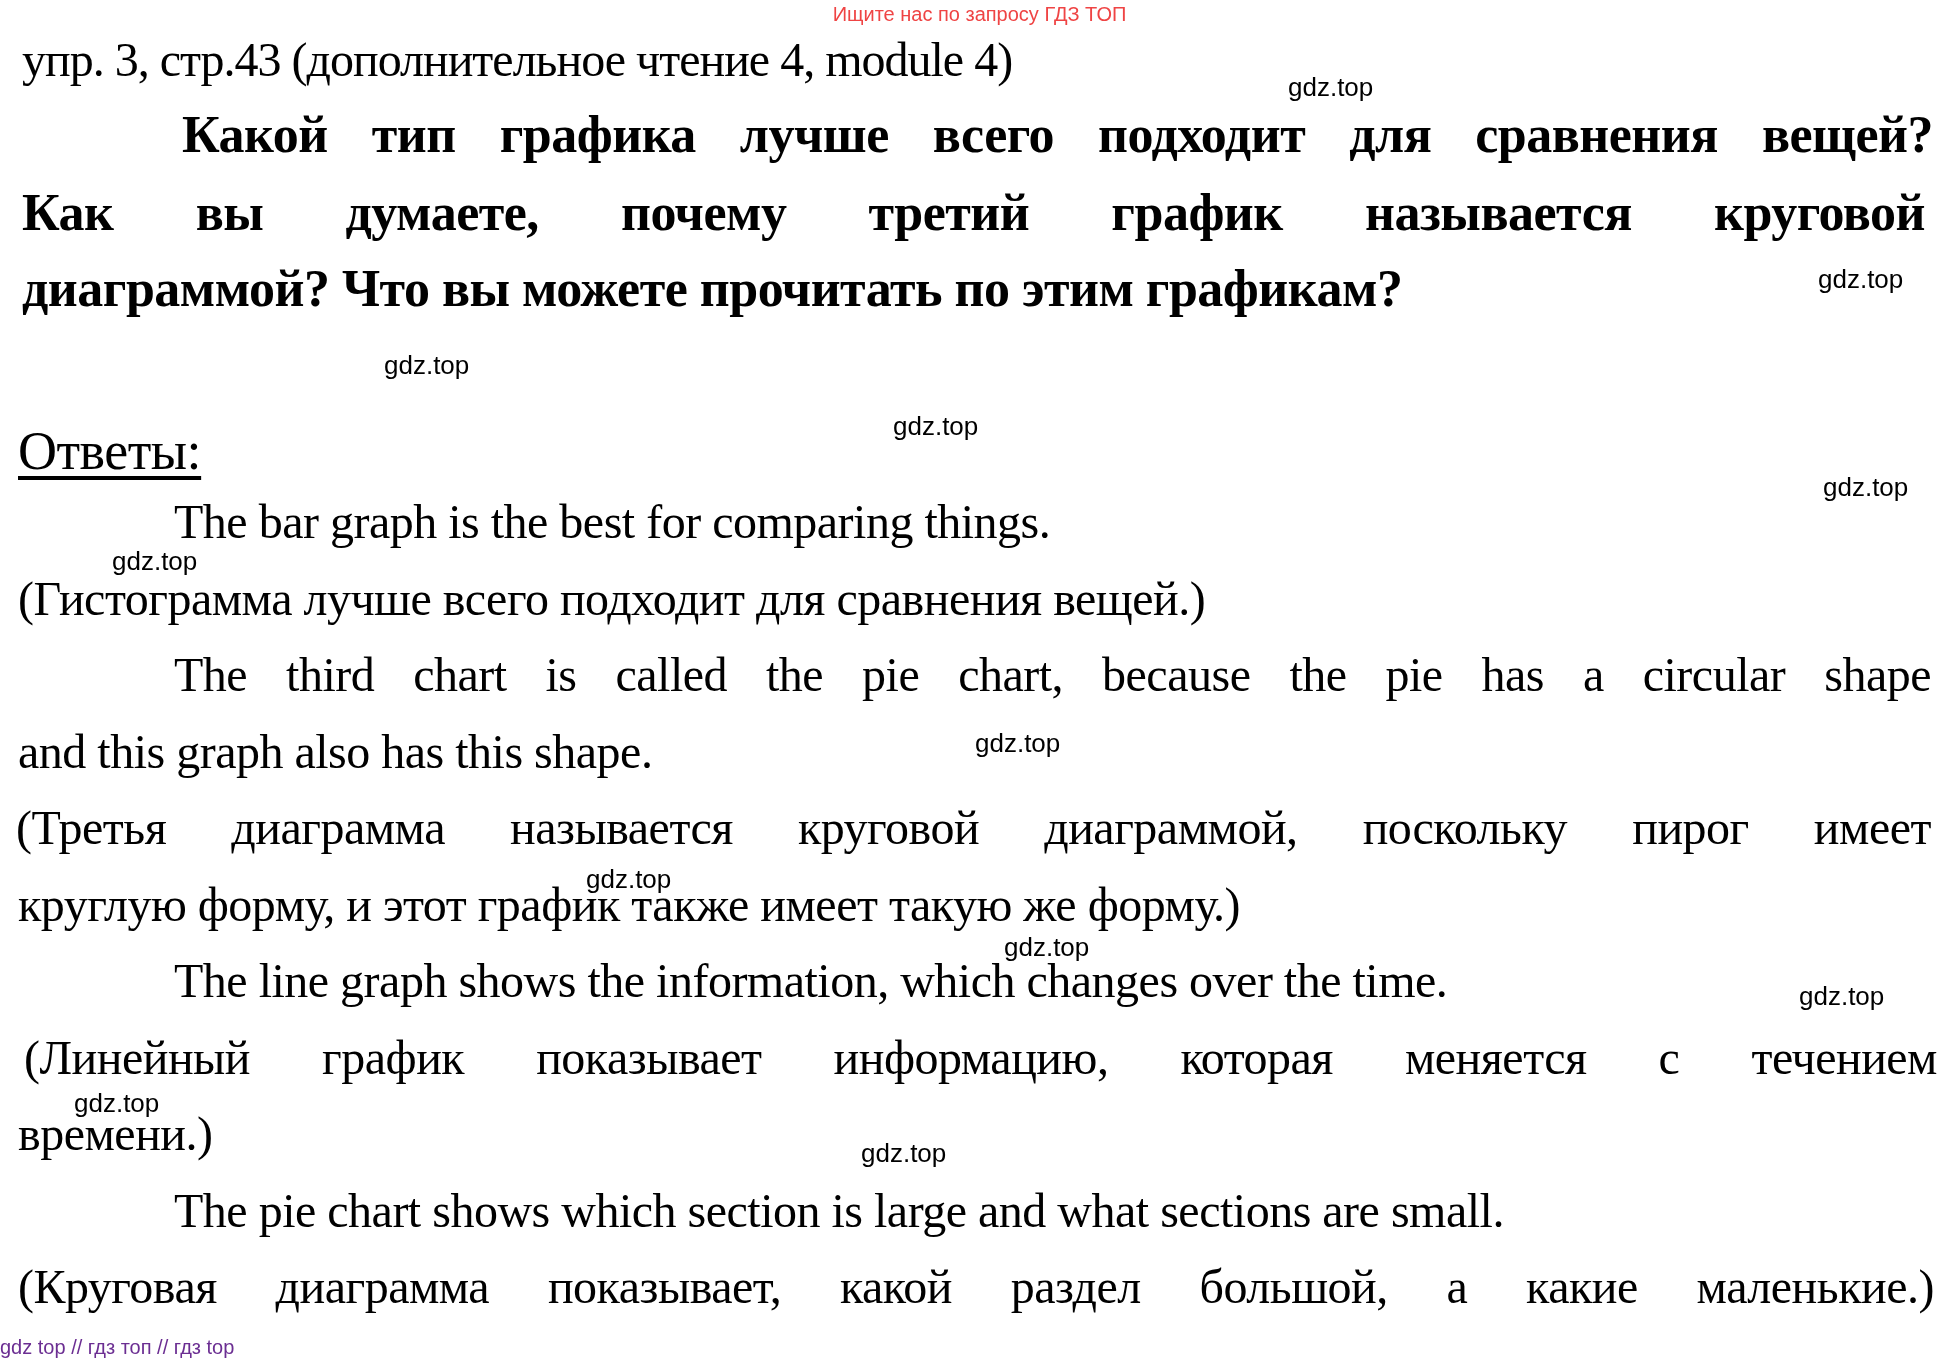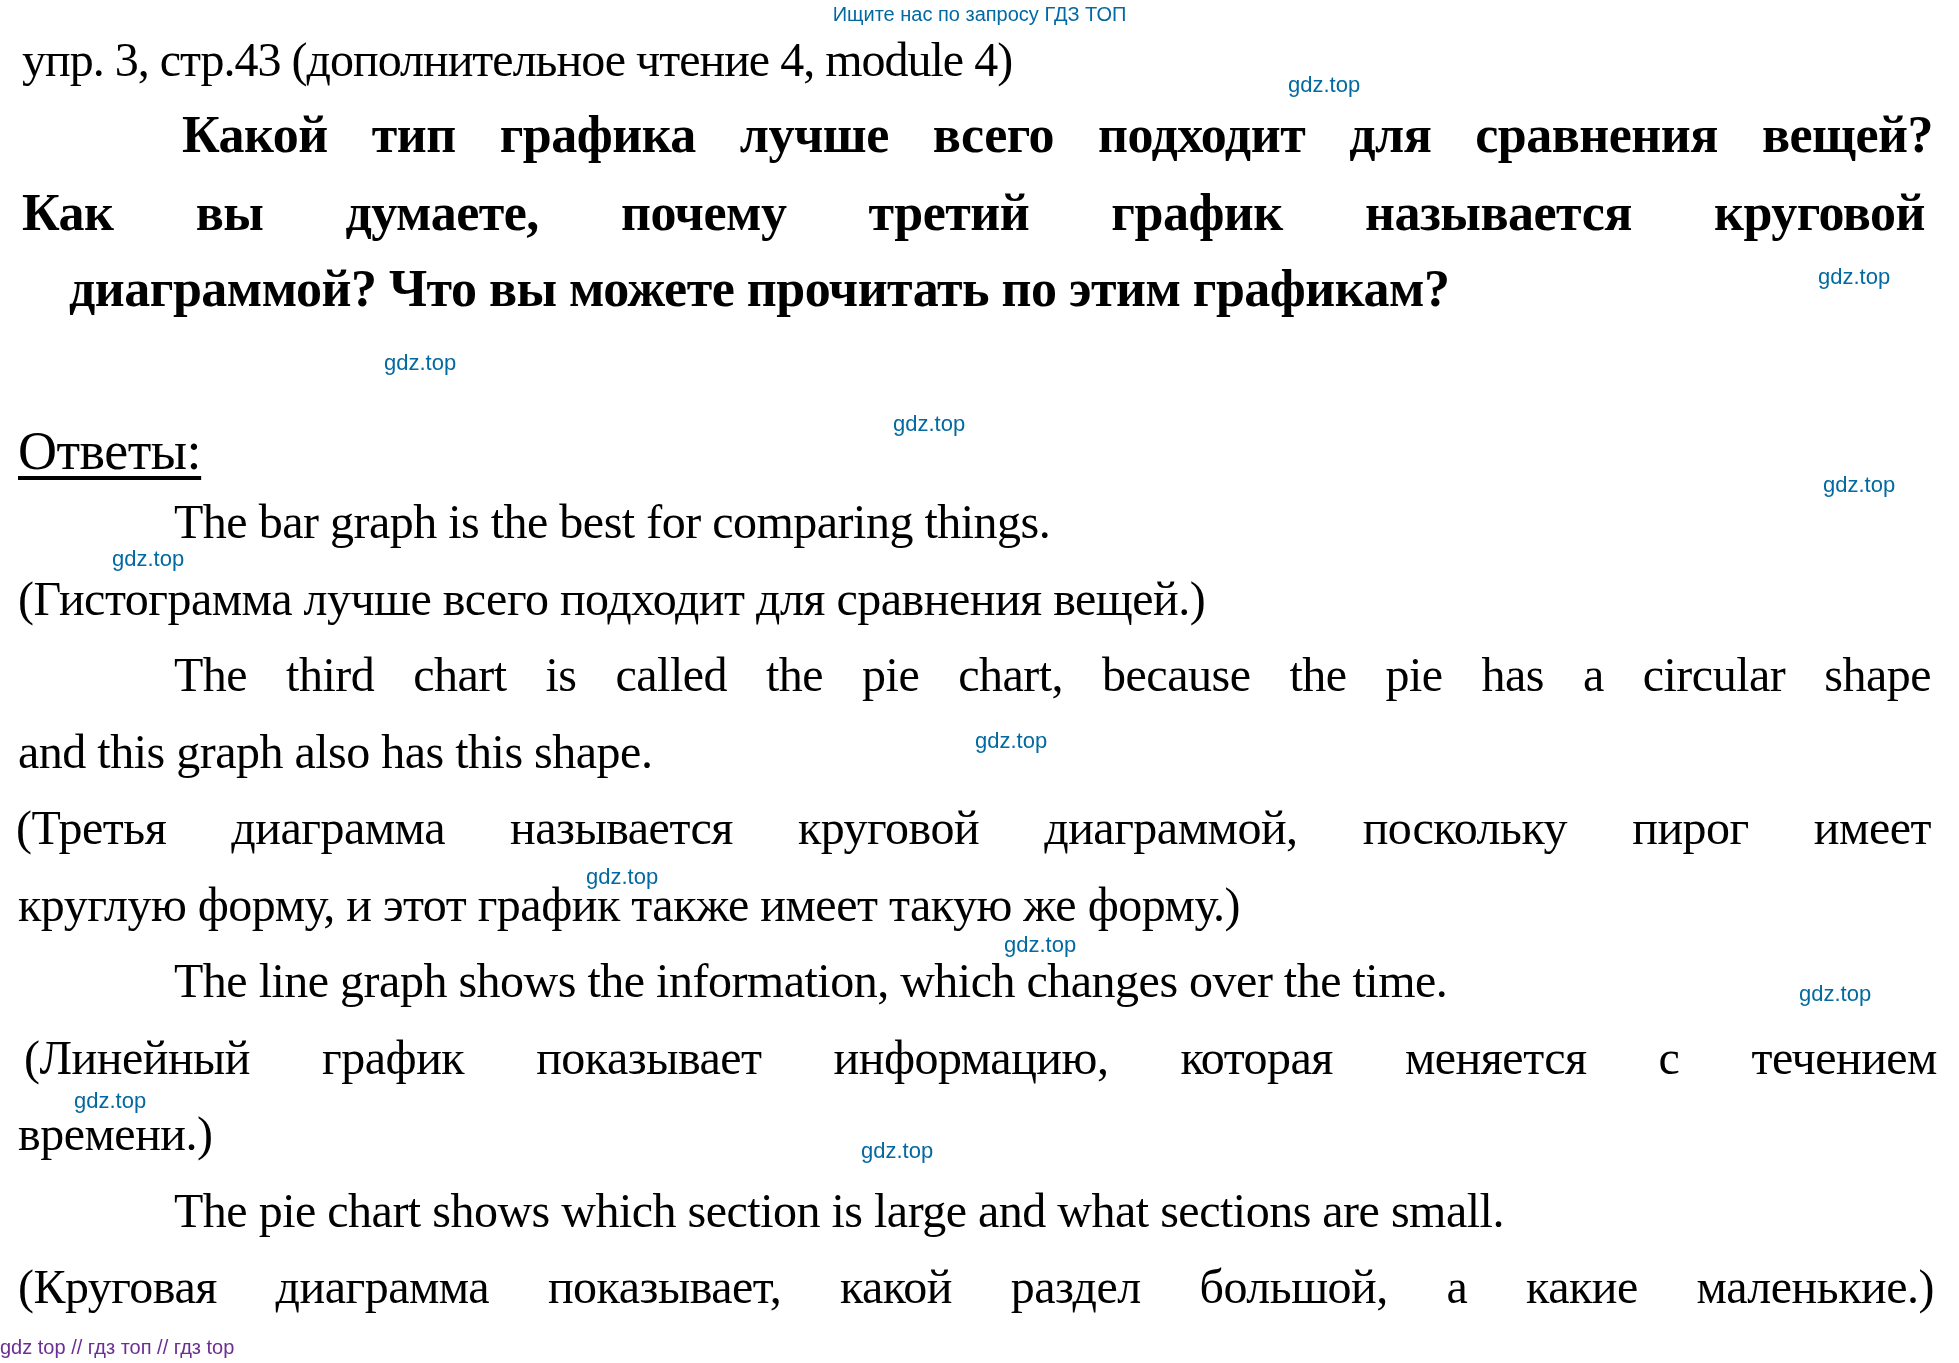--- a/index.html
+++ b/index.html
@@ -11,21 +11,21 @@
     overflow: hidden;
     font-family: "Liberation Serif", serif;
     color: #000000;
   }
   .promo {
     position: absolute;
     top: 3px; left: 0; width: 100%;
     text-align: center;
     font-family: "Liberation Sans", sans-serif;
     font-size: 20px;
-    color: #0369a1;
+    color: #ef4444;
   }
   .line {
     position: absolute;
     font-size: 48px;
     line-height: 1.18;
     letter-spacing: -0.5px;
     white-space: normal;
   }
   .title {
     font-size: 48px;
@@ -41,22 +41,22 @@
   }
   .heading {
     font-size: 54px;
     text-decoration: underline;
     text-decoration-thickness: 4px;
     text-underline-offset: 7px;
   }
   .wm {
     position: absolute;
     font-family: "Liberation Sans", sans-serif;
-    font-size: 22px;
-    color: #0369a1;
+    font-size: 26px;
+    color: #000000;
     white-space: nowrap;
   }
   .footer {
     position: absolute;
     top: 1336px; left: 0; width: 100%;
     font-family: "Liberation Sans", sans-serif;
     font-size: 20px;
     color: #6b2e92;
   }
 </style>
@@ -64,21 +64,21 @@
 <body>
 
 <div class="page">
 
   <div class="promo">Ищите нас по запросу ГДЗ ТОП</div>
 
   <div class="line title" style="left:22px; top:32px;">упр. 3, стр.43 (дополнительное чтение 4, module 4)</div>
 
   <div class="line q just" style="left:30px; top:104px; width:1903px; text-indent:152px;">Какой тип графика лучше всего подходит для сравнения вещей?</div>
   <div class="line q just" style="left:22px; top:182px; width:1903px;">Как вы думаете, почему третий график называется круговой</div>
-  <div class="line q" style="left:22px; top:258px;margin-left:47px;">диаграммой? Что вы можете прочитать по этим графикам?</div>
+  <div class="line q" style="left:22px; top:258px;">диаграммой? Что вы можете прочитать по этим графикам?</div>
 
   <div class="line heading" style="left:18px; top:420px;">Ответы:</div>
 
   <div class="line" style="left:22px; top:494px; text-indent:152px;">The bar graph is the best for comparing things.</div>
   <div class="line" style="left:18px; top:571px;">(Гистограмма лучше всего подходит для сравнения вещей.)</div>
 
   <div class="line just" style="left:22px; top:647px; width:1909px; text-indent:152px;">The third chart is called the pie chart, because the pie has a circular shape</div>
   <div class="line" style="left:18px; top:724px;">and this graph also has this shape.</div>
   <div class="line just" style="left:16px; top:800px; width:1915px;">(Третья диаграмма называется круговой диаграммой, поскольку пирог имеет</div>
   <div class="line" style="left:18px; top:877px;">круглую форму, и этот график также имеет такую же форму.)</div>

